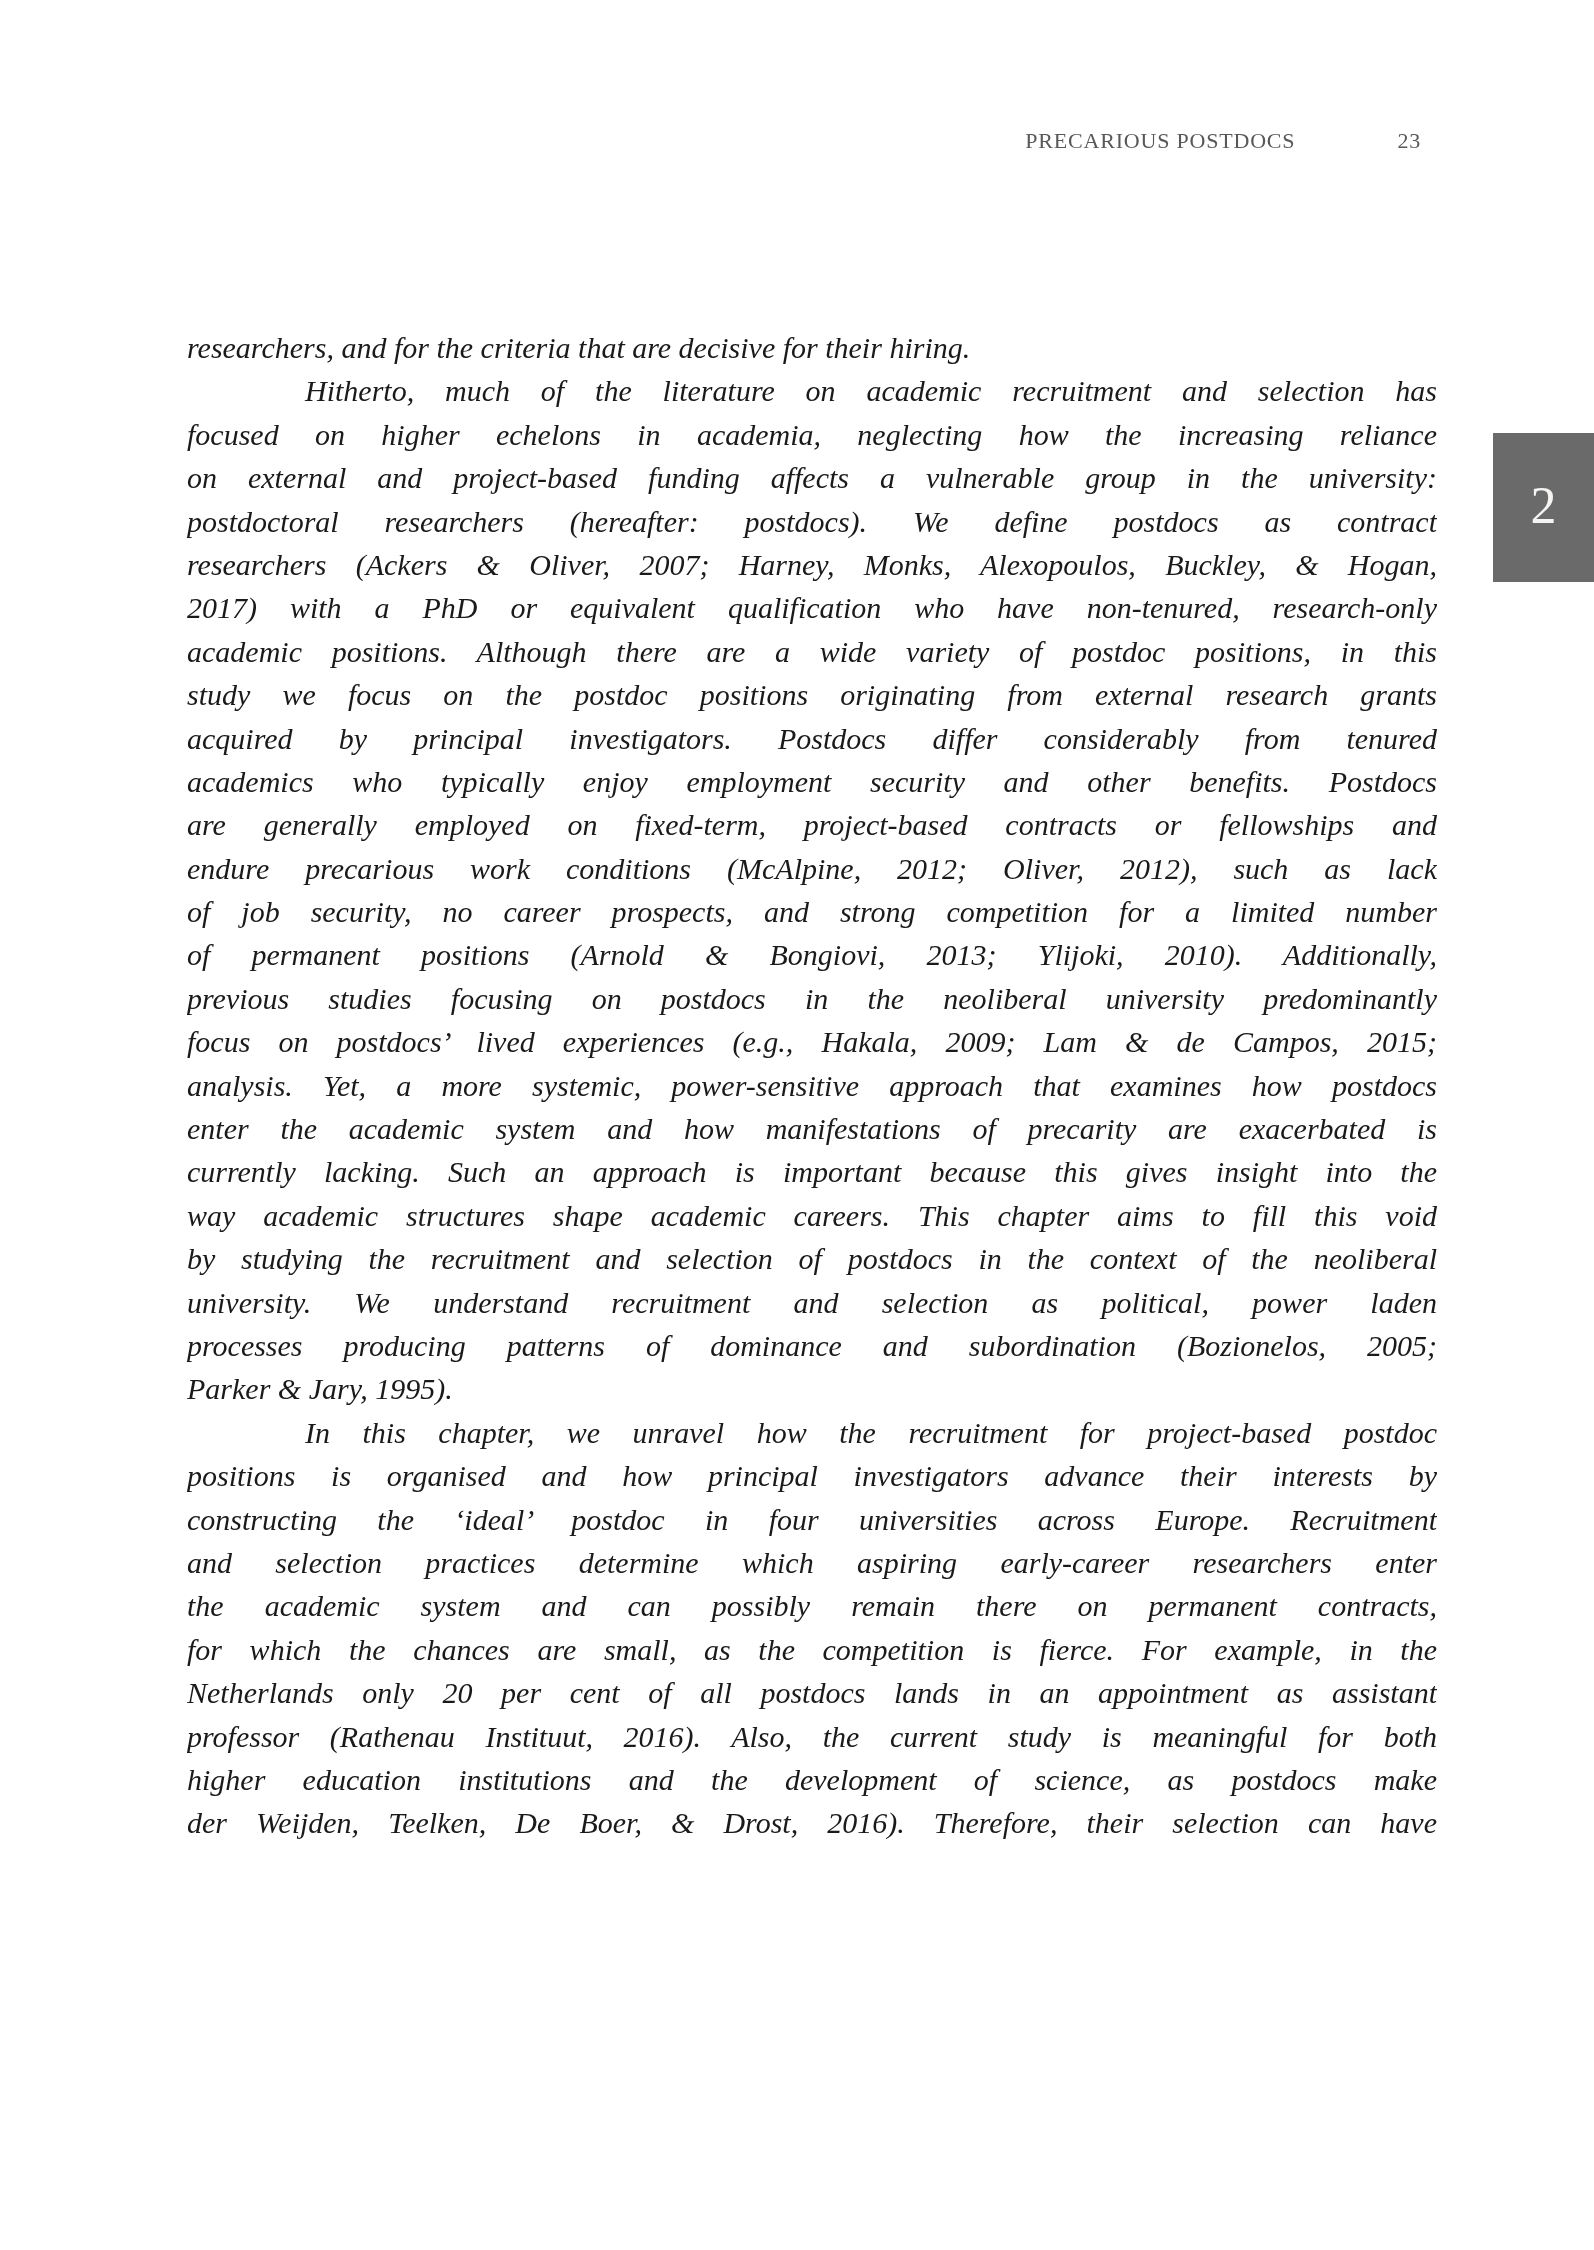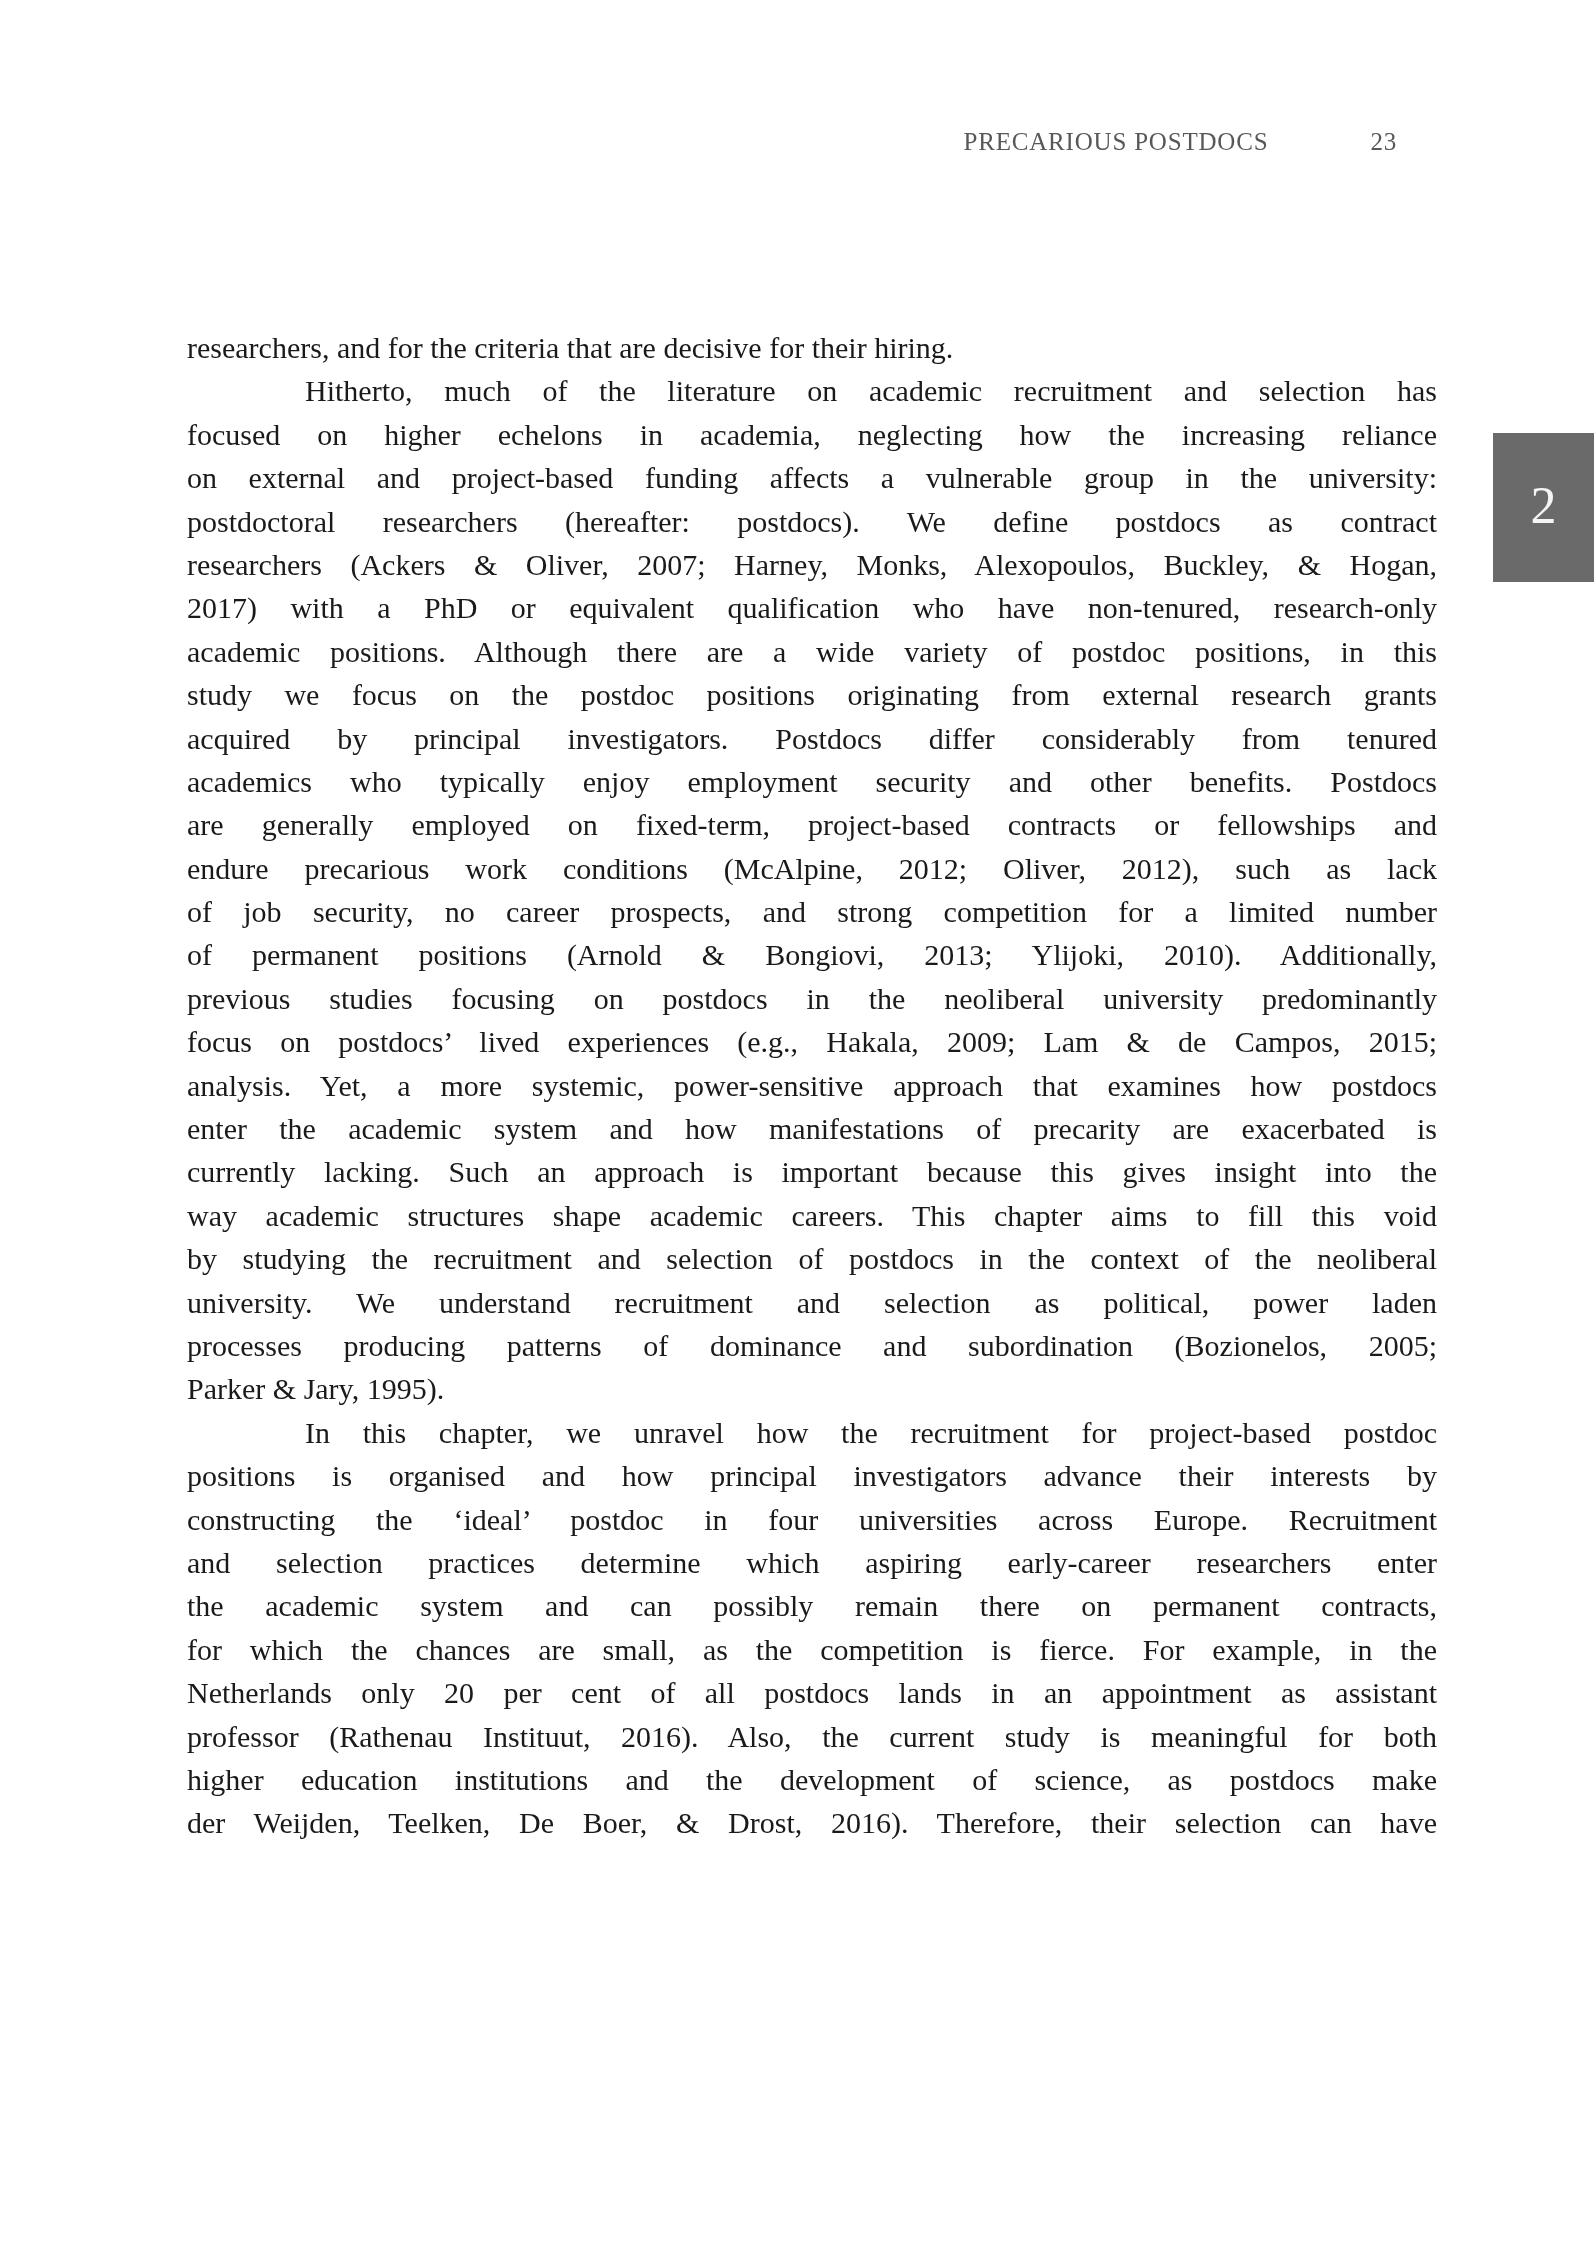--- a/index.html
+++ b/index.html
@@ -12,30 +12,30 @@
     width: 1594px;
     height: 2250px;
     font-family: "Liberation Serif", "DejaVu Serif", serif;
     overflow: hidden;
   }
 
   
   .running-header {
     position: absolute;
     top: 128px;
-    left: 175px;
+    left: 199px;
     width: 1250px;
     display: flex;
     justify-content: flex-end;
     align-items: baseline;
     gap: 102px;
     padding-right: 28px;
     box-sizing: border-box;
     color: #58585a;
-    font-size: 25px;
+    font-size: 22px;
     letter-spacing: 0.8px;
   }
 
   
   .chapter-tab {
     position: absolute;
     top: 433px;
     right: 0;
     width: 101px;
     height: 149px;
@@ -52,20 +52,21 @@
   }
 
   
   .text-block {
     position: absolute;
     top: 326px;
     left: 187px;
     width: 1250px;
     color: #1a1a1a;
     font-size: 30px;
+    font-style: italic;
   }
   .line {
     height: 43.4px;
     line-height: 43.4px;
     overflow: hidden;
     text-align: justify;
     text-align-last: justify;
     white-space: normal;
   }
   .line.indent {

